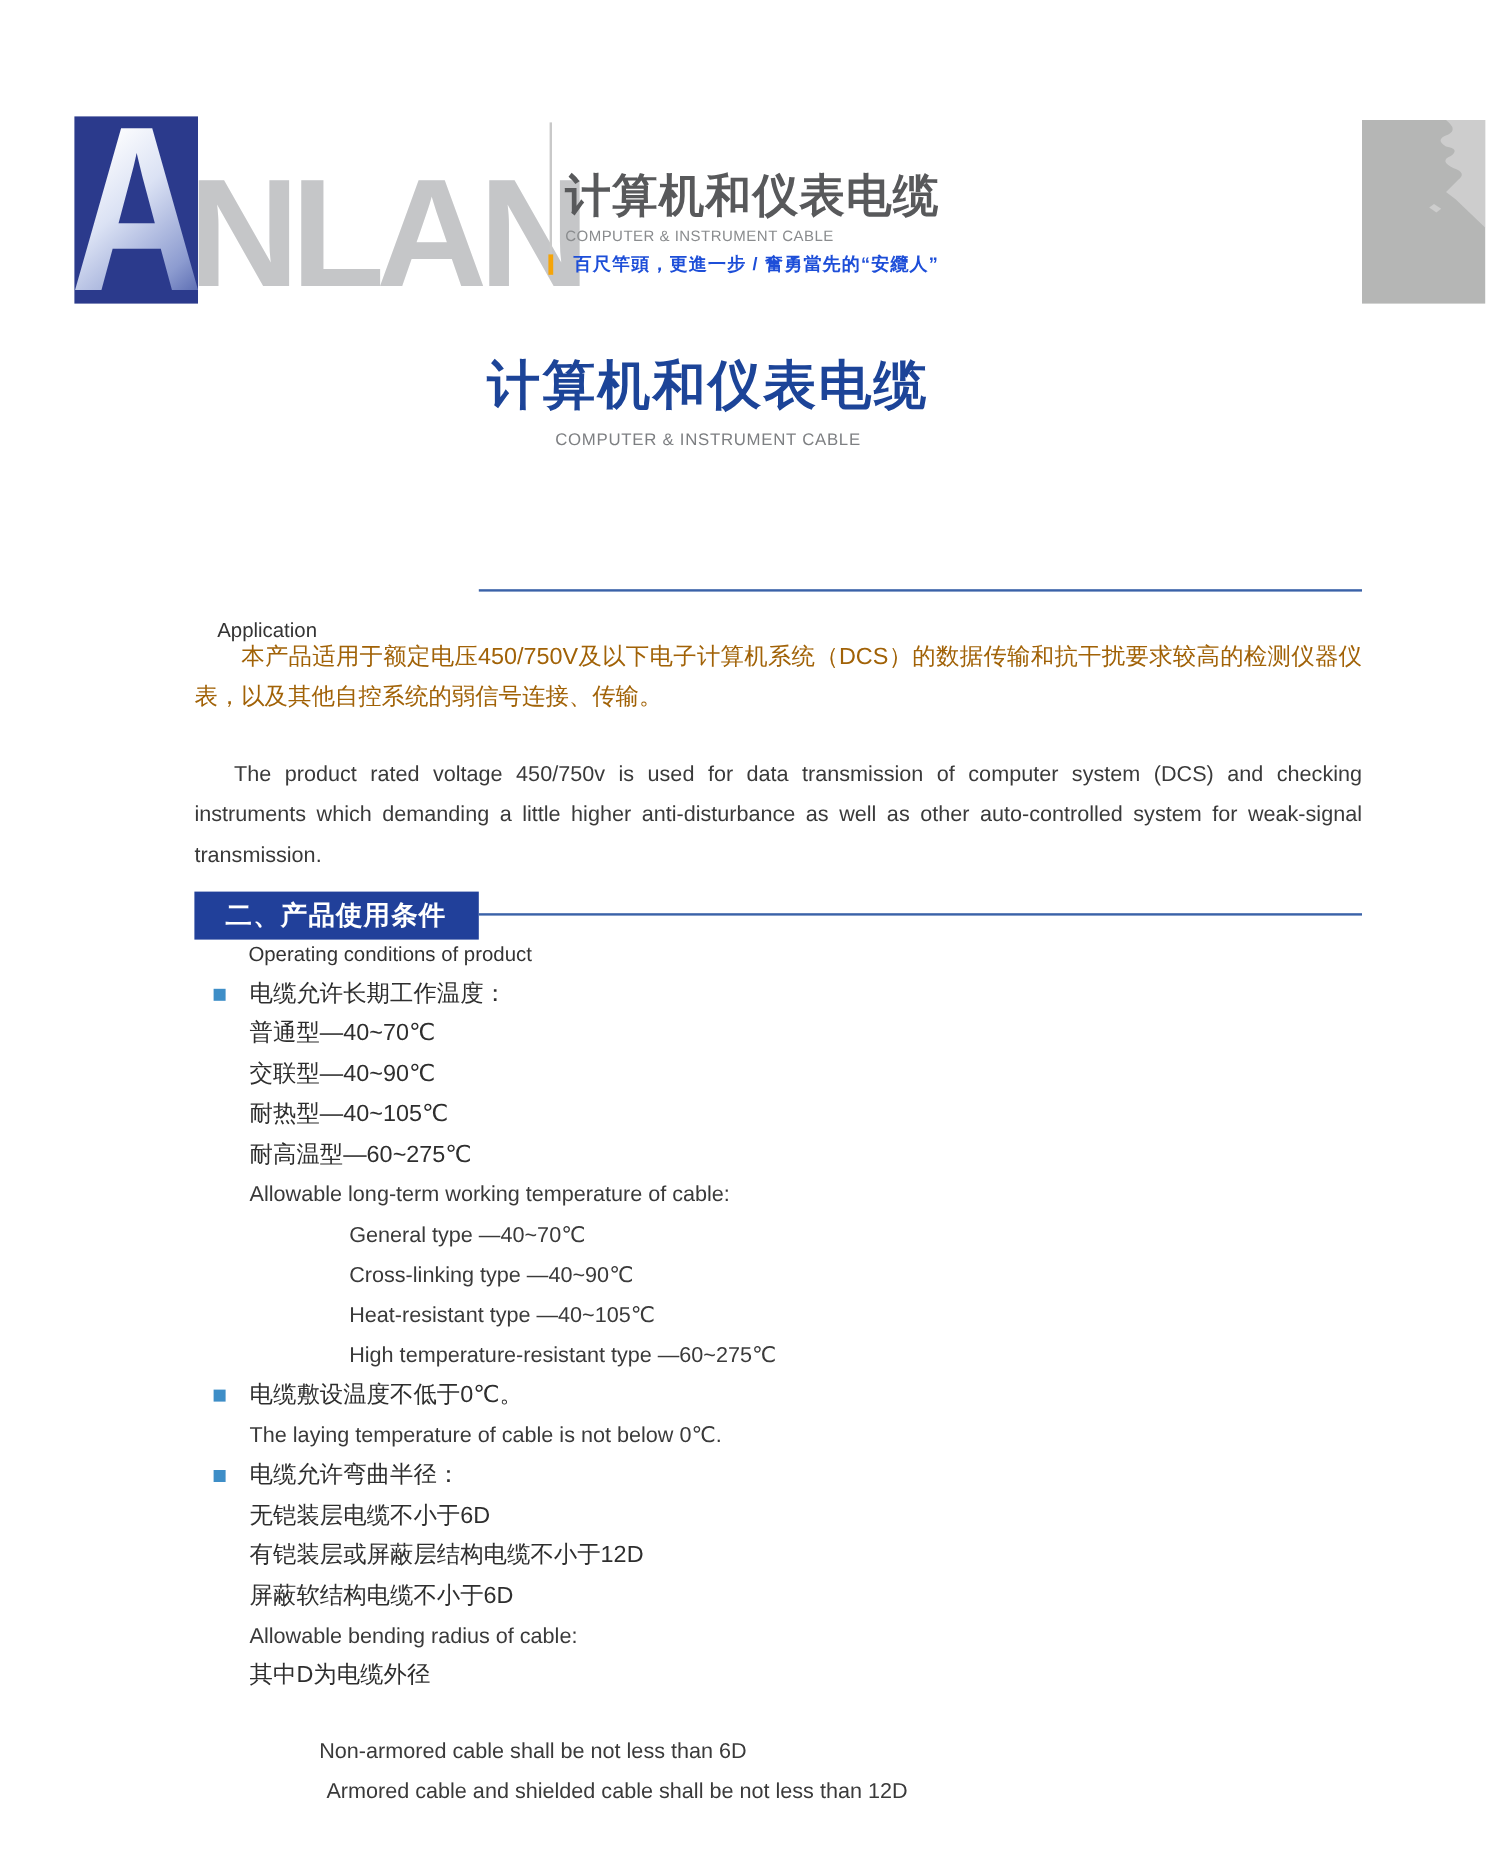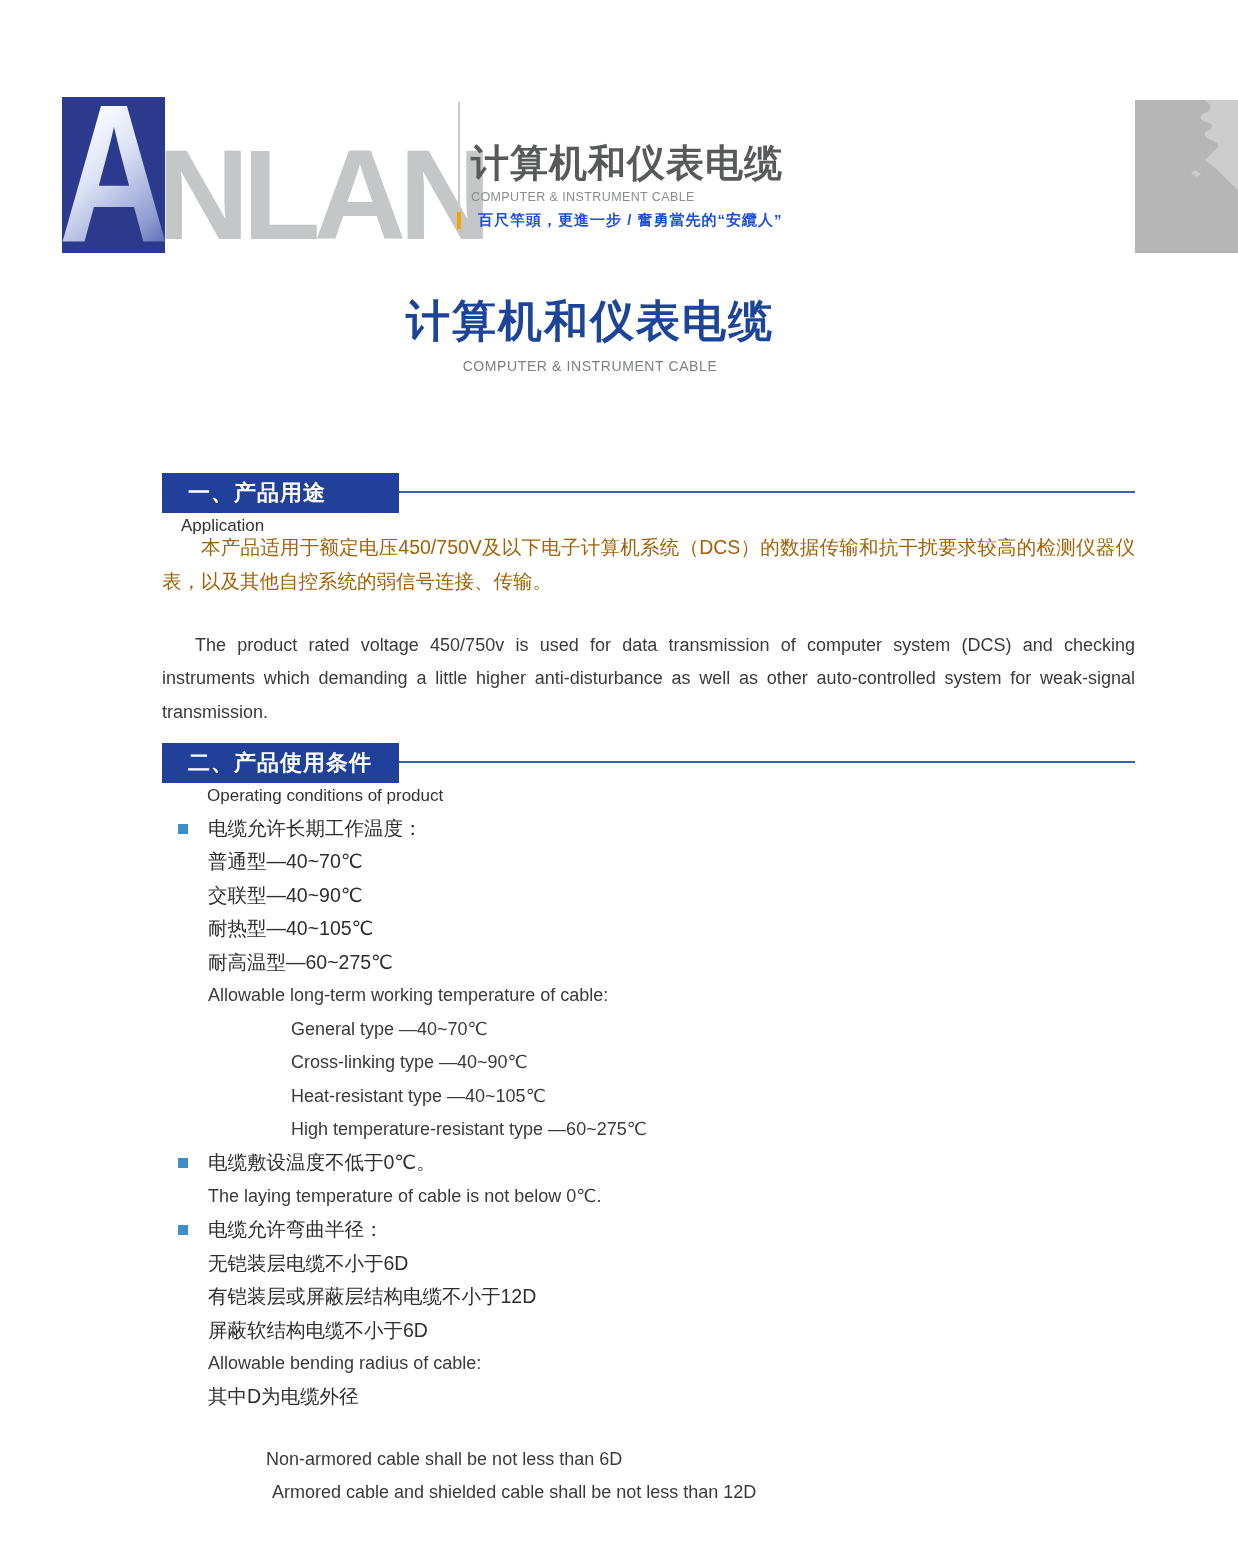--- a/index.html
+++ b/index.html
@@ -73,21 +73,20 @@
   <div class="photo-box">
     <svg width="103" height="153" viewBox="0 0 103 153">
       <path d="M103 0 L70 0 Q80 8 72 12 Q60 16 70 22 Q82 24 74 30 Q64 34 76 40 Q88 44 80 50 L70 60 L78 66 L103 90 Z" fill="#cdcdcd"></path>
       <path d="M60 70 l6 4 -4 3 -6 -4 z" fill="#cdcdcd"></path>
     </svg>
   </div>
 
   <div class="main-title">计算机和仪表电缆</div>
   <div class="main-sub">COMPUTER &amp; INSTRUMENT CABLE</div>
 
-  <div class="sec-box" style="top:473px;">一、产品用途</div>
   <div class="sec-rule" style="top:491px;"></div>
   <div class="sec-en" style="left:181px; top:516px;text-align:right;">Application</div>
   <div class="p-cn">本产品适用于额定电压450/750V及以下电子计算机系统（DCS）的数据传输和抗干扰要求较高的检测仪器仪表，以及其他自控系统的弱信号连接、传输。</div>
   <div class="p-en">The product rated voltage 450/750v is used for data transmission of computer system (DCS) and checking instruments which demanding a little higher anti-disturbance as well as other auto-controlled system for weak-signal transmission.</div>
 
   <div class="sec-box" style="top:743px;">二、产品使用条件</div>
   <div class="sec-rule" style="top:761px;"></div>
   <div class="sec-en" style="left:207px; top:786px;">Operating conditions of product</div>
 
   <div class="list">

